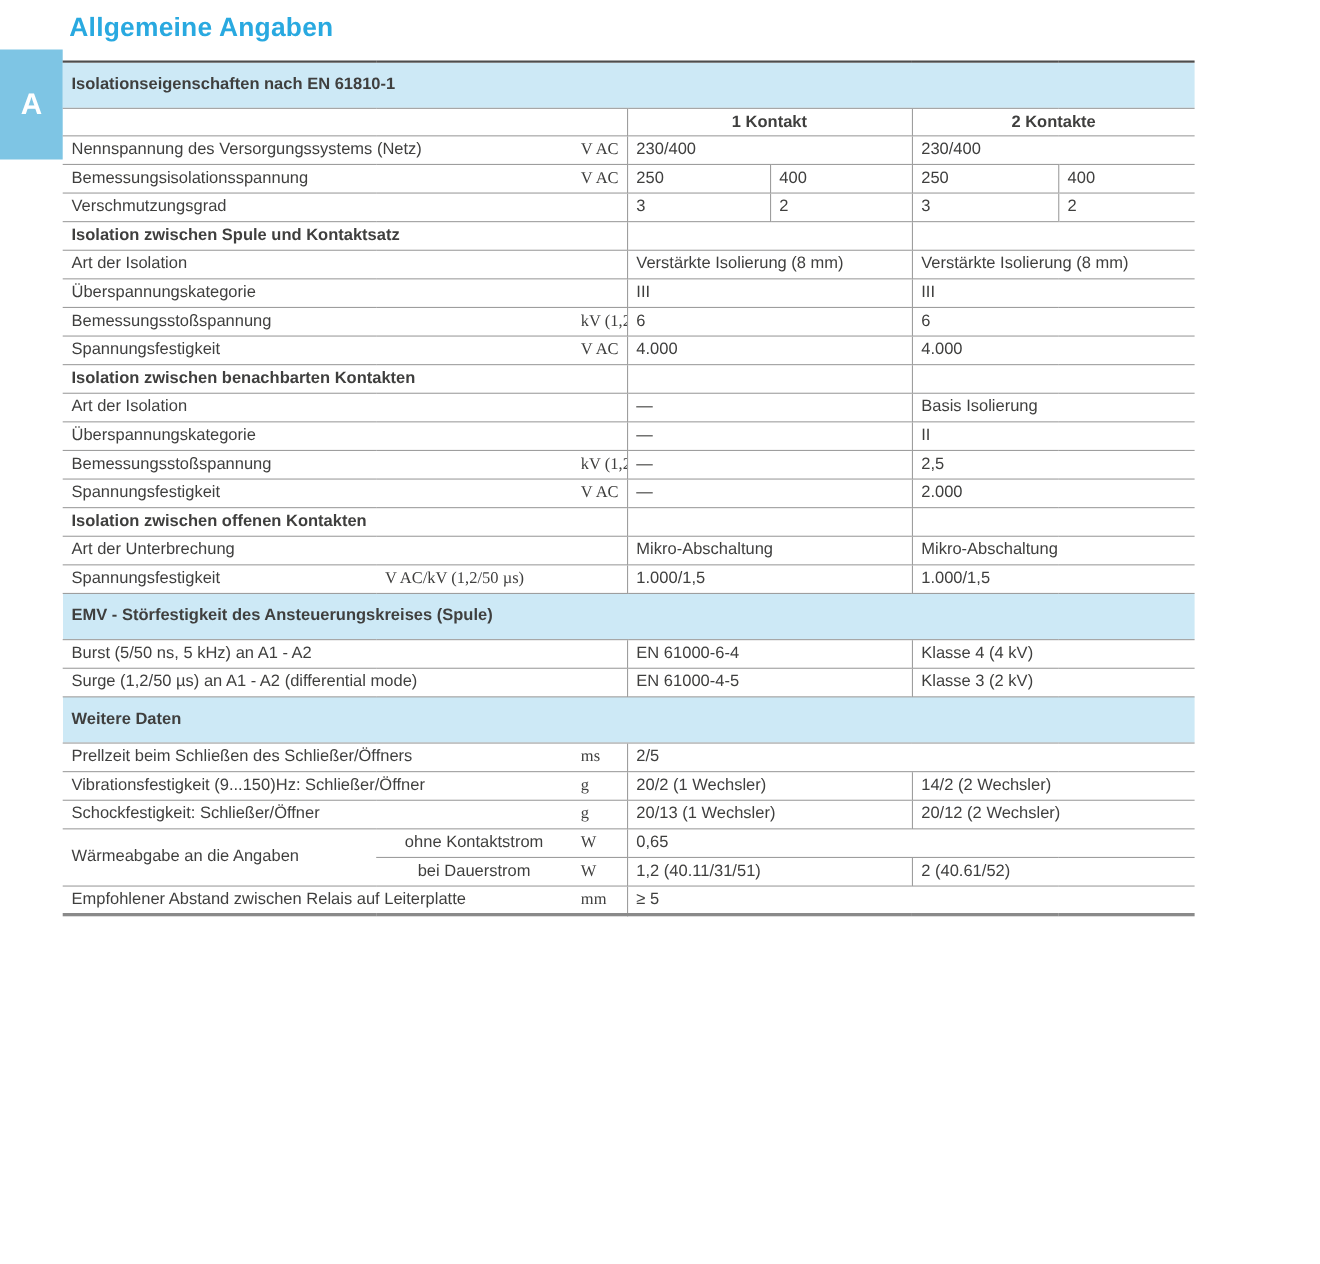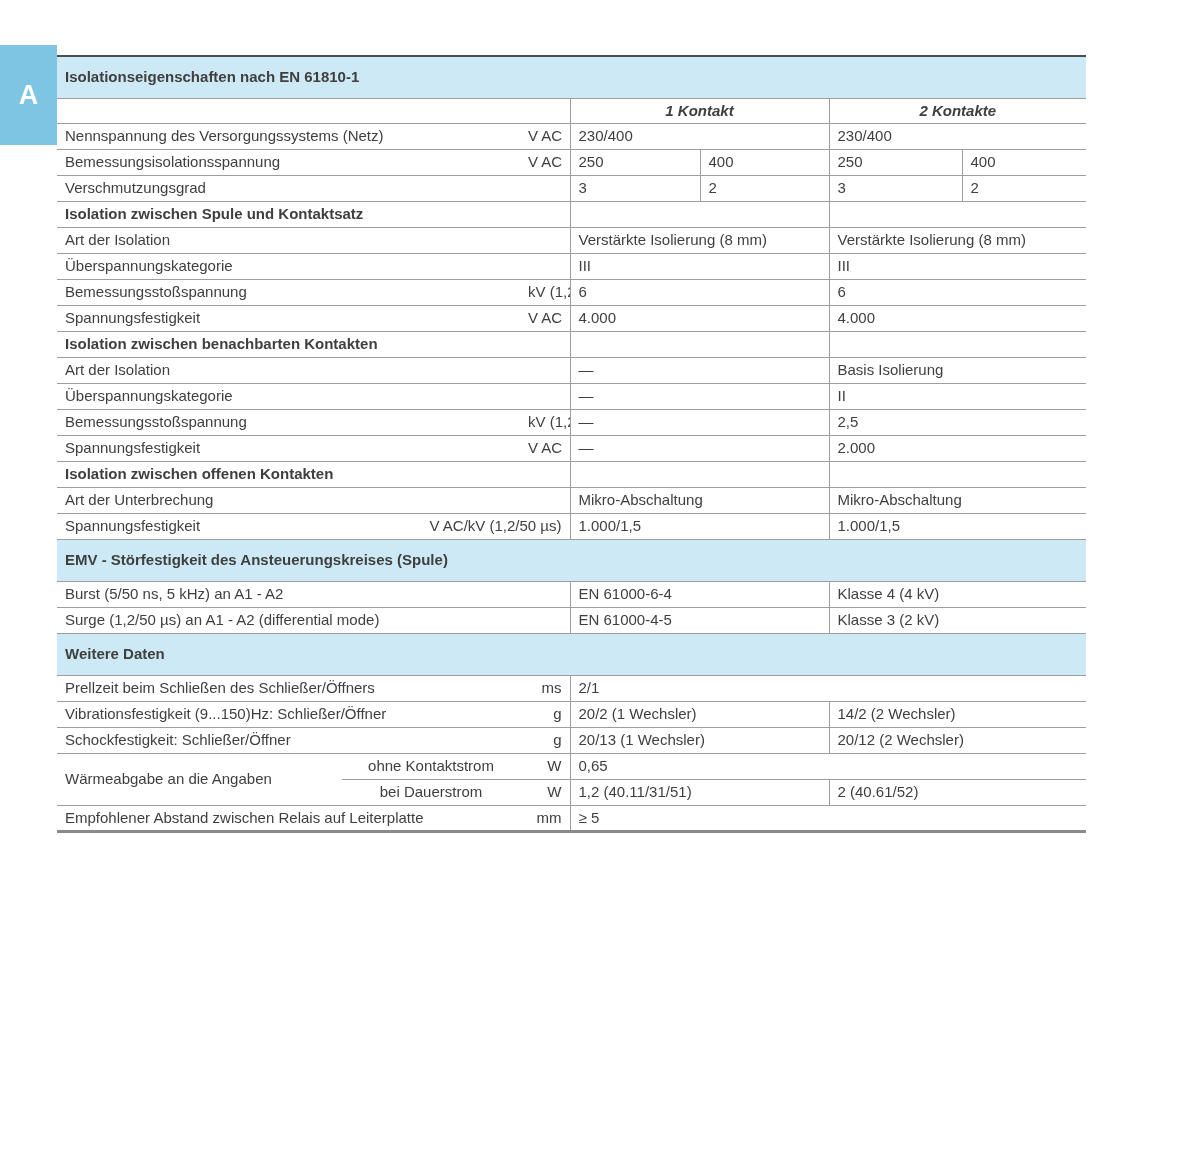--- a/index.html
+++ b/index.html
@@ -28,43 +28,44 @@
     border-top:2px solid #4d4d4d;
     border-bottom:3px solid #8a8a8a;
   }
   table.spec td{
     padding:2px 8px;line-height:18px;vertical-align:middle;
     border-top:1px solid #9e9e9e;
     overflow:hidden;white-space:nowrap;
   }
   tr.data-row{height:26px;padding-left:36px;}
   tr.band-row{height:42px;}
-  tr.hdr-row{height:25px;font-style:italic;}
+  tr.hdr-row{height:25px;}
   td.nt{border-top:none;}
   td.bl{border-left:1px solid #9e9e9e;}
   td.band{
     background:#cde9f6;font-weight:bold;padding-left:9px;
   }
   td.ch{font-weight:bold;text-align:center;}
   td.lbl{padding-left:9px;}
   td.ind{padding-left:23px;margin-top:12px;}
   td.sec{font-weight:bold;padding-left:9px;}
-  td.unit{text-align:right;padding-right:9px;}
+  td.unit{padding-right:9px;font-family:Liberation Serif, serif;}
   td.val{padding-left:10px;}
   td.sub{padding-left:10px;text-align:center;}
 </style>
 </head>
 <body>
 
 <div class="page">
 
   <div class="side-tab">
     <span>A</span>
   </div>
 
+  <h1 class="title">Allgemeine Angaben</h1>
 
   <table class="spec">
     <colgroup>
       <col style="width:285px">
         <col style="width:178px">
         <col style="width:50px">
       <col style="width:130px">
         <col style="width:129px">
         <col style="width:133px">
         <col style="width:124px">
@@ -204,21 +205,21 @@
         <td class="val bl" colspan="2">Klasse 3 (2 kV)</td>
       </tr>
 
       <tr class="band-row">
         <td class="band" colspan="7">Weitere Daten</td>
       </tr>
 
       <tr class="data-row">
         <td class="lbl" colspan="2">Prellzeit beim Schließen des Schließer/Öffners</td>
         <td class="unit">ms</td>
-        <td class="val bl" colspan="4">2/1</td>
+        <td class="val bl" colspan="4">2/5</td>
       </tr>
 
       <tr class="data-row">
         <td class="lbl" colspan="2">Vibrationsfestigkeit (9...150)Hz: Schließer/Öffner</td>
         <td class="unit">g</td>
         <td class="val bl" colspan="2">20/2 (1 Wechsler)</td>
         <td class="val bl" colspan="2">14/2 (2 Wechsler)</td>
       </tr>
 
       <tr class="data-row">

